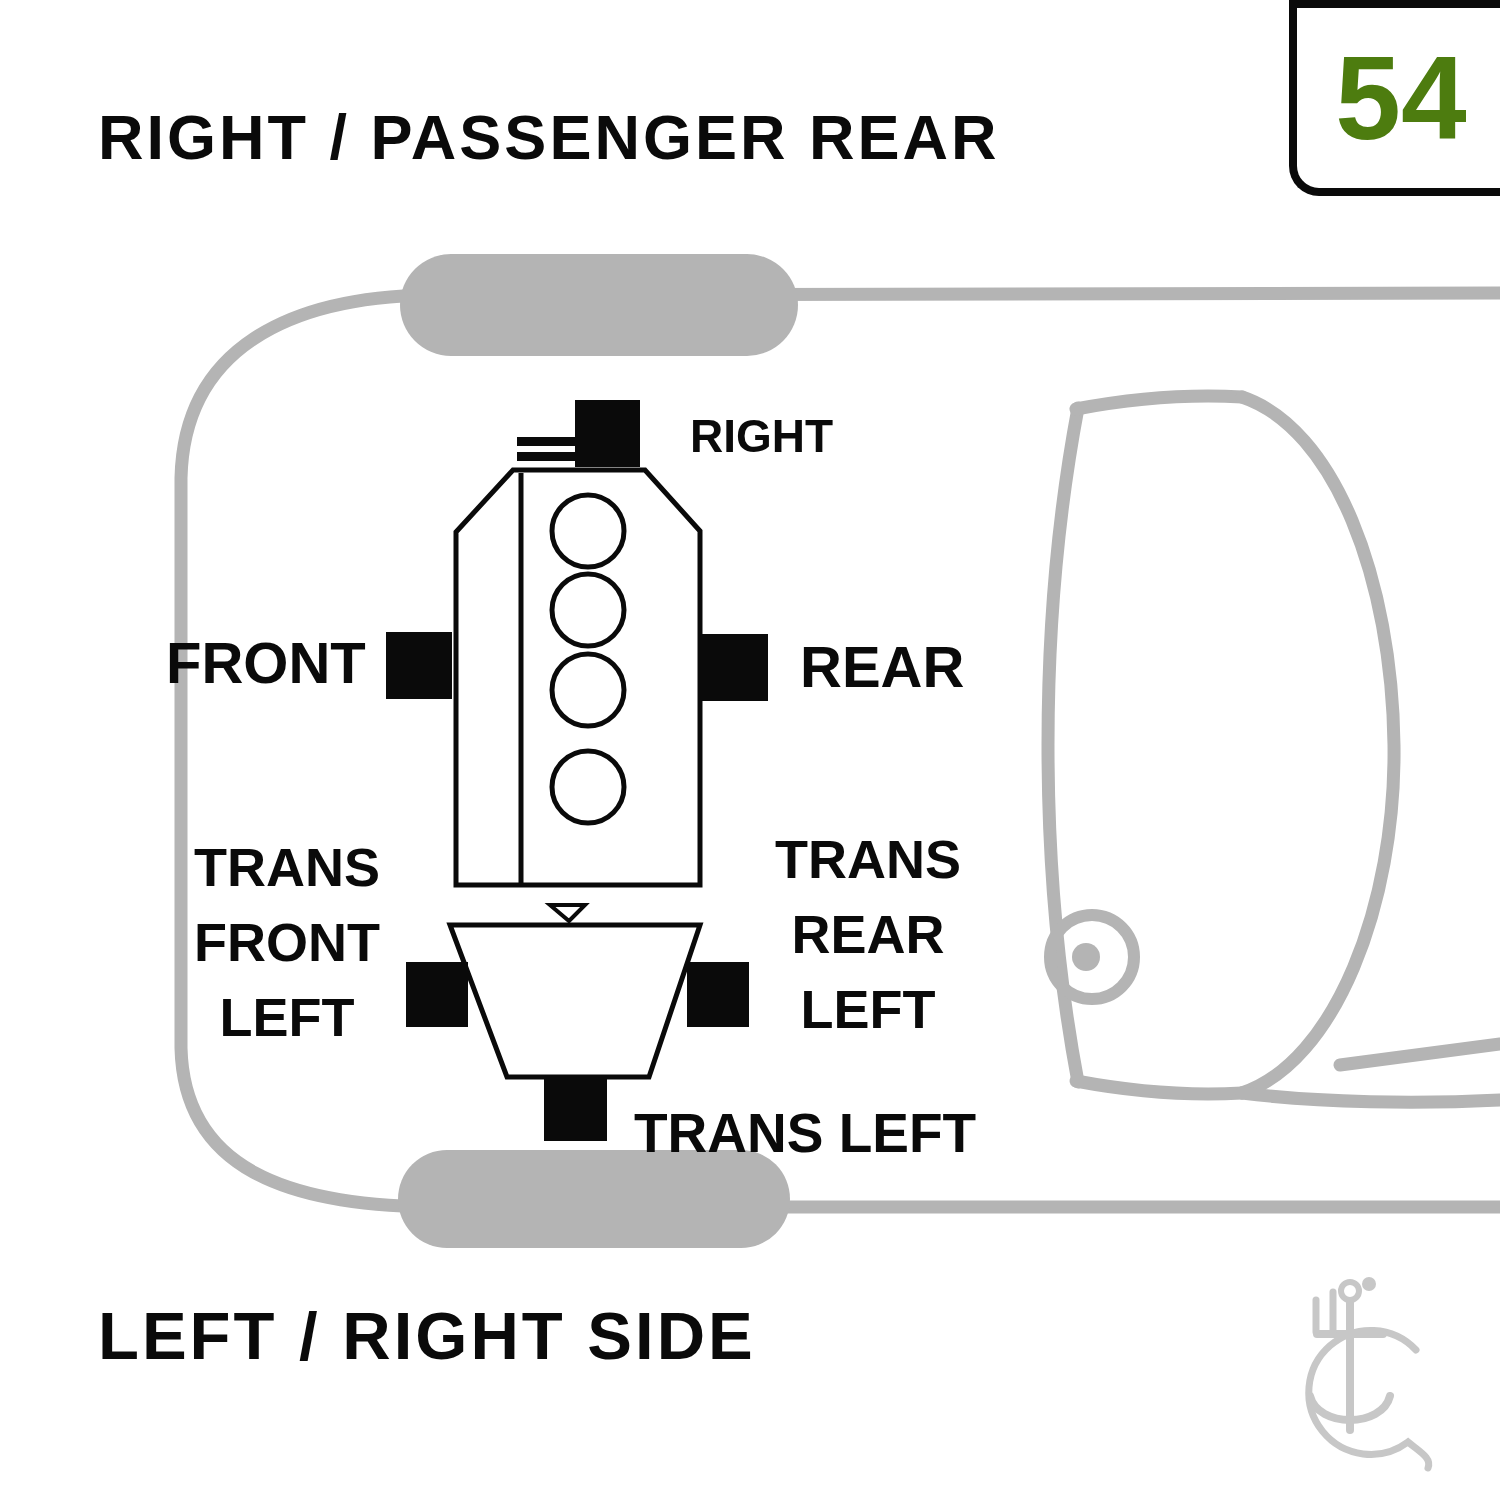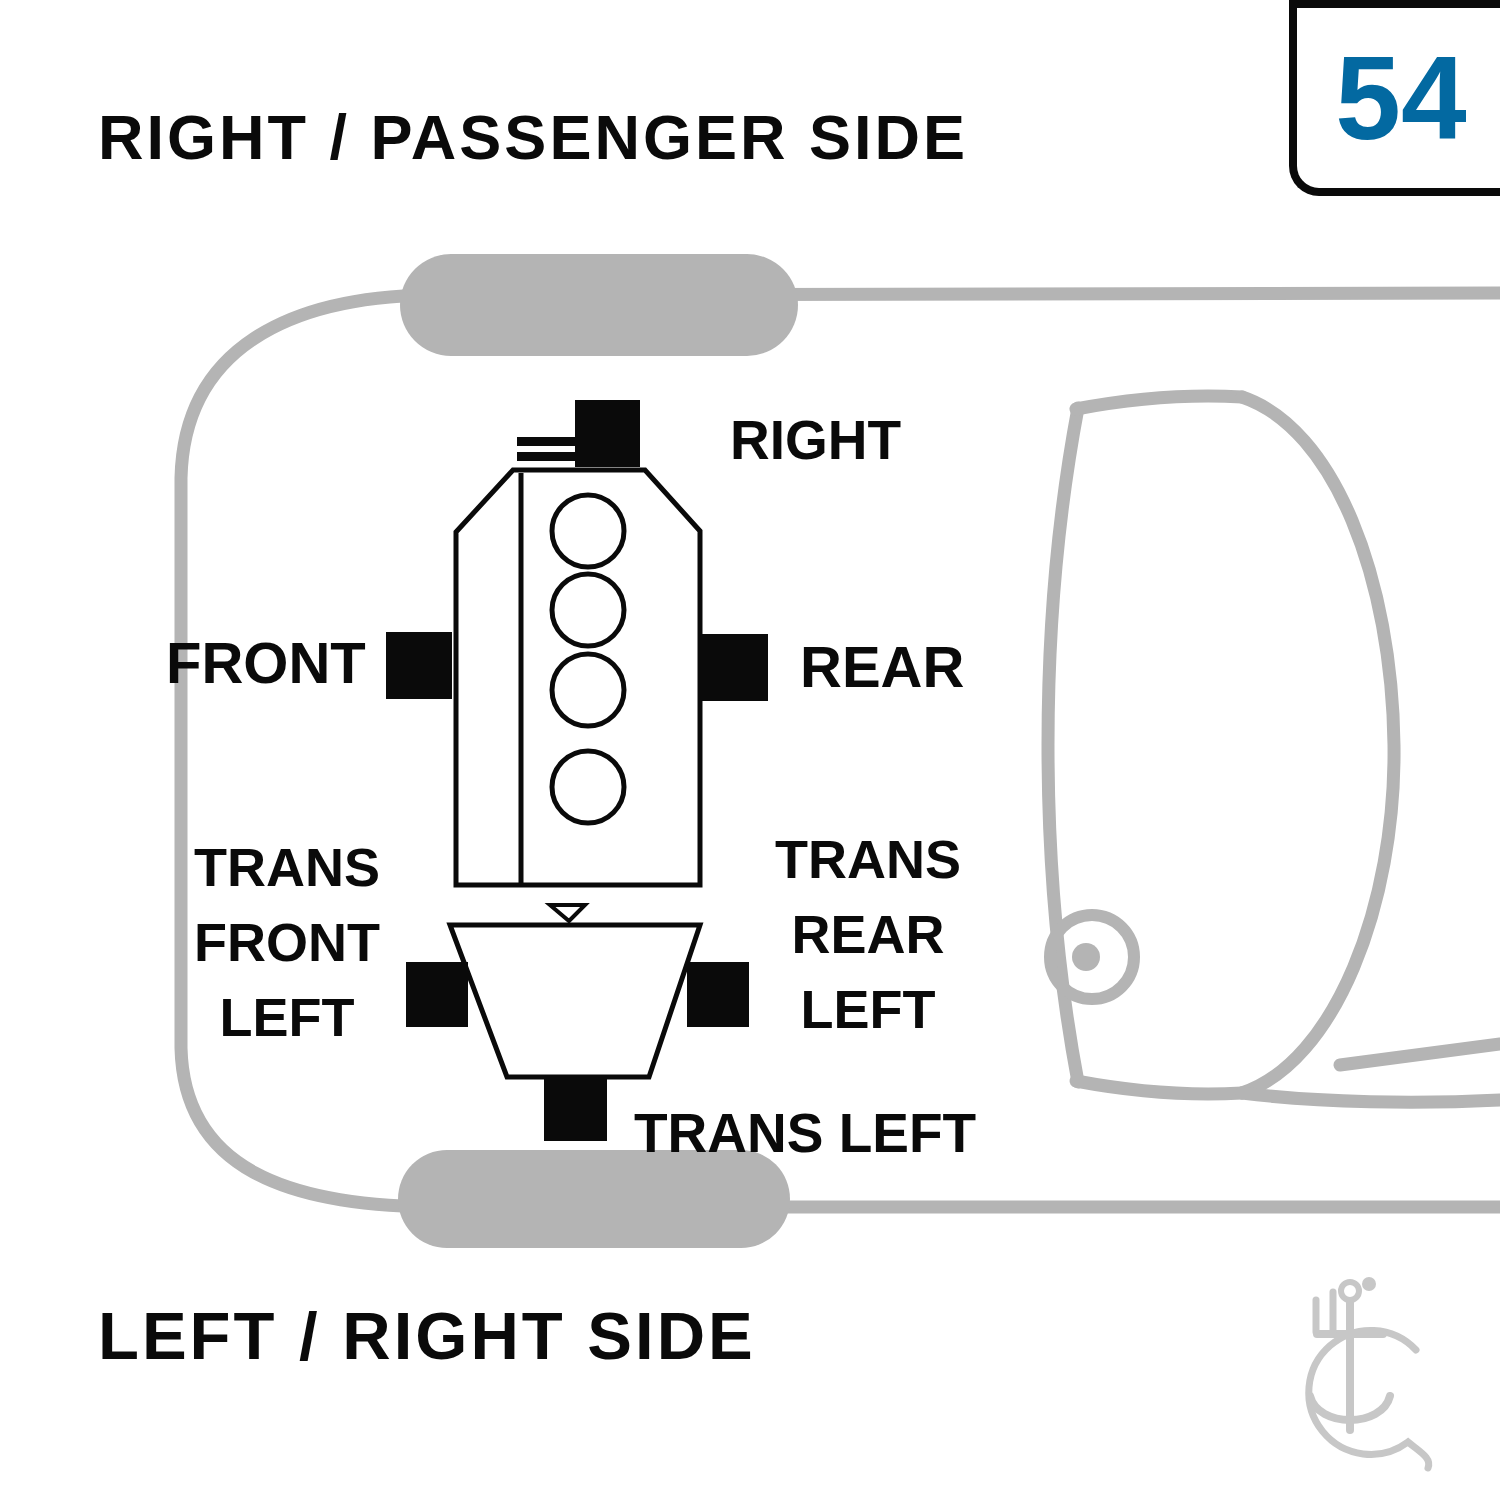--- a/index.html
+++ b/index.html
@@ -23,21 +23,21 @@
   #page-number-box {
     position:absolute; left:1289px; top:0; width:230px; height:196px;
     border-top:8px solid #0a0a0a;
     border-left:8px solid #0a0a0a;
     border-bottom:8px solid #0a0a0a;
     border-bottom-left-radius:30px;
     display:flex; align-items:center; justify-content:center;
     background:#ffffff;
   }
   #page-number-box span {
-    font-size:118px; font-weight:bold; color:#0369a1; padding-right:14px;
+    font-size:118px; font-weight:bold; color:#4d7c0f; padding-right:14px;
   }
 </style>
 </head>
 <body>
 
 <div id="canvas">
 
   <svg class="layer" viewBox="0 0 1500 1500">
     <g fill="none" stroke="#b4b4b4" stroke-width="13" stroke-linecap="round" stroke-linejoin="round">
       <path d="M 1500 293 L 430 295 C 290 297 184 348 181 478 L 181 1048 C 184 1170 290 1205 430 1207 L 1500 1207"></path>
@@ -85,29 +85,29 @@
       <circle cx="1350" cy="1291" r="9" stroke-width="6"></circle>
       <line x1="1350" y1="1302" x2="1350" y2="1430" stroke-width="8"></line>
       <line x1="1317" y1="1334" x2="1383" y2="1334" stroke-width="8"></line>
       <path stroke-width="8" d="M 1310 1396 C 1318 1428 1382 1428 1390 1396"></path>
       <line x1="1316" y1="1300" x2="1316" y2="1332" stroke-width="7"></line>
       <line x1="1333" y1="1292" x2="1333" y2="1332" stroke-width="7"></line>
     </g>
     <circle cx="1369" cy="1284" r="7" fill="#c7c7c7"></circle>
   </svg>
 
-  <div class="label side-heading" style="left:98px; top:106px; font-size:63px;">RIGHT / PASSENGER SIDE</div>
+  <div class="label side-heading" style="left:98px; top:106px; font-size:63px;">RIGHT / PASSENGER REAR</div>
 
   <div class="label side-heading" style="left:98px; top:1302px; font-size:67px;">LEFT / RIGHT SIDE</div>
 
   <div id="page-number-box">
     <span>54</span>
   </div>
 
-  <div class="label" style="left:690px; top:413px; font-size:55px;margin-left:40px;">RIGHT</div>
+  <div class="label" style="left:690px; top:413px; font-size:46px;">RIGHT</div>
 
   <div class="label" style="left:166px; top:634px; font-size:58px;">FRONT</div>
 
   <div class="label" style="left:800px; top:638px; font-size:58px;">REAR</div>
 
   <div class="label stack" style="left:186px; top:830px; width:202px; font-size:54px;">
     <div>TRANS</div>
     <div>FRONT</div>
     <div>LEFT</div>
   </div>

